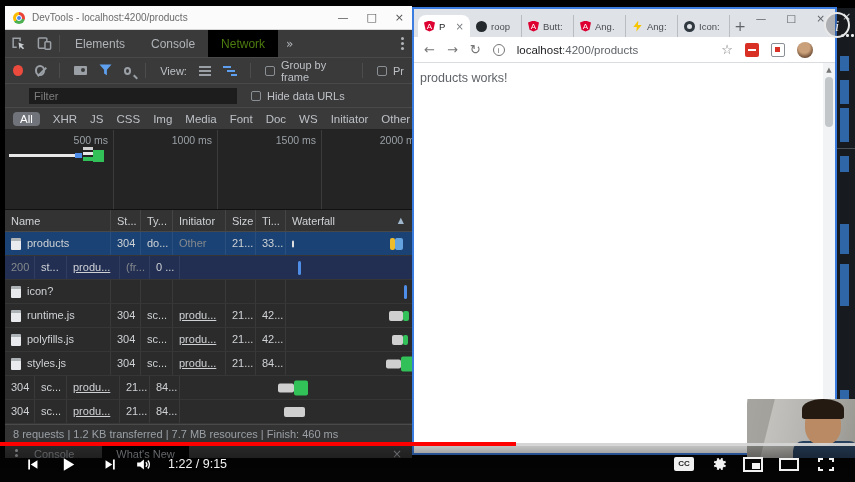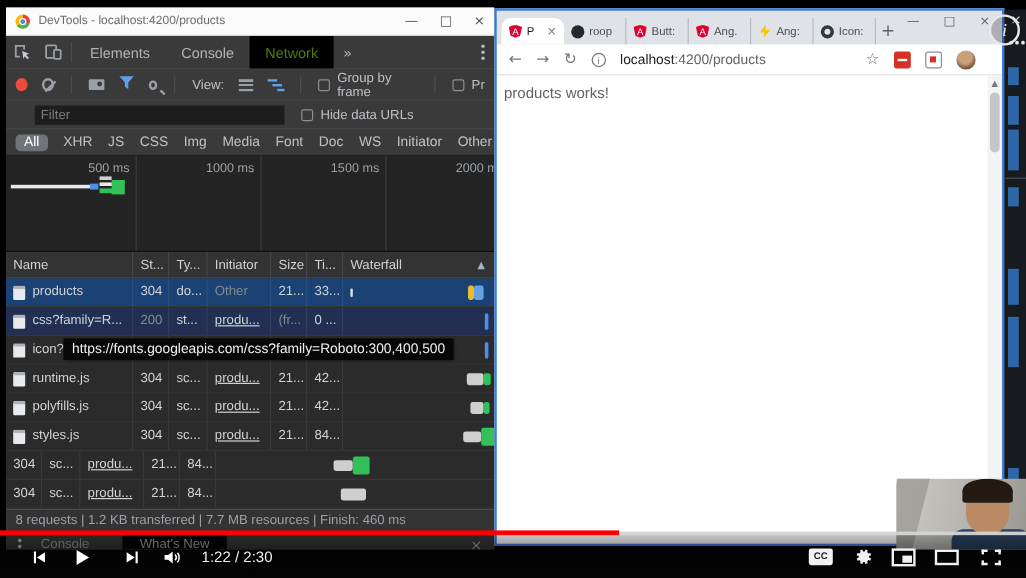--- a/index.html
+++ b/index.html
@@ -322,24 +322,20 @@
             <div class="nt-cell dim" style="width: 53px;">Other</div>
             <div class="nt-cell" style="width: 30px;">21...</div>
             <div class="nt-cell" style="width: 30px;">33...</div>
             <div class="nt-cell wf-cell" style="border-right: none;">
               <span class="wf-seg" style="left: 6px; width: 2px; height: 7px; background: rgb(224, 224, 224);"></span>
               <span class="wf-seg" style="left: 104px; width: 5px; height: 12px; background: rgb(237, 188, 45);"></span>
               <span class="wf-seg" style="left: 109px; width: 8px; height: 12px; background: rgb(99, 163, 224);"></span>
             </div>
           </div>
           <div class="nt-row highlight">
-            <div class="nt-cell name-cell" style="width: 106px;">
-              <span class="file-ic"></span>
-              <span>css?family=R...</span>
-            </div>
             <div class="nt-cell dim" style="width: 30px;">200</div>
             <div class="nt-cell" style="width: 32px;">st...</div>
             <div class="nt-cell link" style="width: 53px;">produ...</div>
             <div class="nt-cell dim" style="width: 30px;">(fr...</div>
             <div class="nt-cell" style="width: 30px;">0 ...</div>
             <div class="nt-cell wf-cell" style="border-right: none;">
               <span class="wf-seg" style="left: 118px; width: 3px; height: 14px; background: rgb(79, 142, 232);"></span>
             </div>
           </div>
           <div class="nt-row">
@@ -348,21 +344,20 @@
               <span>icon?</span>
             </div>
             <div class="nt-cell" style="width: 30px;"></div>
             <div class="nt-cell" style="width: 32px;"></div>
             <div class="nt-cell" style="width: 53px;"></div>
             <div class="nt-cell" style="width: 30px;"></div>
             <div class="nt-cell" style="width: 30px;"></div>
             <div class="nt-cell wf-cell" style="border-right: none;">
               <span class="wf-seg" style="left: 118px; width: 3px; height: 14px; background: rgb(79, 142, 232);"></span>
             </div>
-            <div class="nt-tooltip">https://fonts.googleapis.com/css?family=Roboto:300,400,500</div>
           </div>
           <div class="nt-row">
             <div class="nt-cell name-cell" style="width: 106px;">
               <span class="file-ic"></span>
               <span>runtime.js</span>
             </div>
             <div class="nt-cell" style="width: 30px;">304</div>
             <div class="nt-cell" style="width: 32px;">sc...</div>
             <div class="nt-cell link" style="width: 53px;">produ...</div>
             <div class="nt-cell" style="width: 30px;">21...</div>
@@ -529,21 +524,21 @@
       <svg width="17" height="17" viewBox="0 0 24 24">
           <path d="M5 6l9.5 6L5 18zM15.5 5H18v14h-2.5z" fill="#fff"></path>
         </svg>
     </span>
     <span class="ytbtn" style="left:133px;">
       <svg width="19" height="19" viewBox="0 0 24 24">
           <path d="M4 9.5v5h3.8l4.7 3.8V5.7L7.8 9.5z" fill="#fff"></path>
           <path d="M15 9a4.5 4.5 0 0 1 0 6M17.5 7a8 8 0 0 1 0 10" stroke="#fff" stroke-width="1.7" fill="none"></path>
         </svg>
     </span>
-    <span class="yt-time">1:22 / 2:30</span>
+    <span class="yt-time">1:22 / 9:15</span>
 
     <span class="ytbtn" style="left:674px;">
       <span class="cc-box">CC</span>
     </span>
     <span class="ytbtn" style="left:709px;">
       <svg width="18" height="18" viewBox="0 0 24 24">
           <path fill="#f1f1f1" d="M12 8.2a3.8 3.8 0 1 0 0 7.6 3.8 3.8 0 0 0 0-7.6zm9.2 5.3-2.2-.4a7.2 7.2 0 0 0 0-2.2l2.2-.4-.8-2.8-2.1.7a7.3 7.3 0 0 0-1.5-1.6l.7-2.1-2.8-.8-.4 2.2a7.2 7.2 0 0 0-2.2 0l-.4-2.2-2.8.8.7 2.1a7.3 7.3 0 0 0-1.5 1.6l-2.1-.7-.8 2.8 2.2.4a7.2 7.2 0 0 0 0 2.2l-2.2.4.8 2.8 2.1-.7a7.3 7.3 0 0 0 1.5 1.6l-.7 2.1 2.8.8.4-2.2a7.2 7.2 0 0 0 2.2 0l.4 2.2 2.8-.8-.7-2.1a7.3 7.3 0 0 0 1.5-1.6l2.1.7z"></path>
         </svg>
     </span>
     <span class="ytbtn" style="left:743px;">

